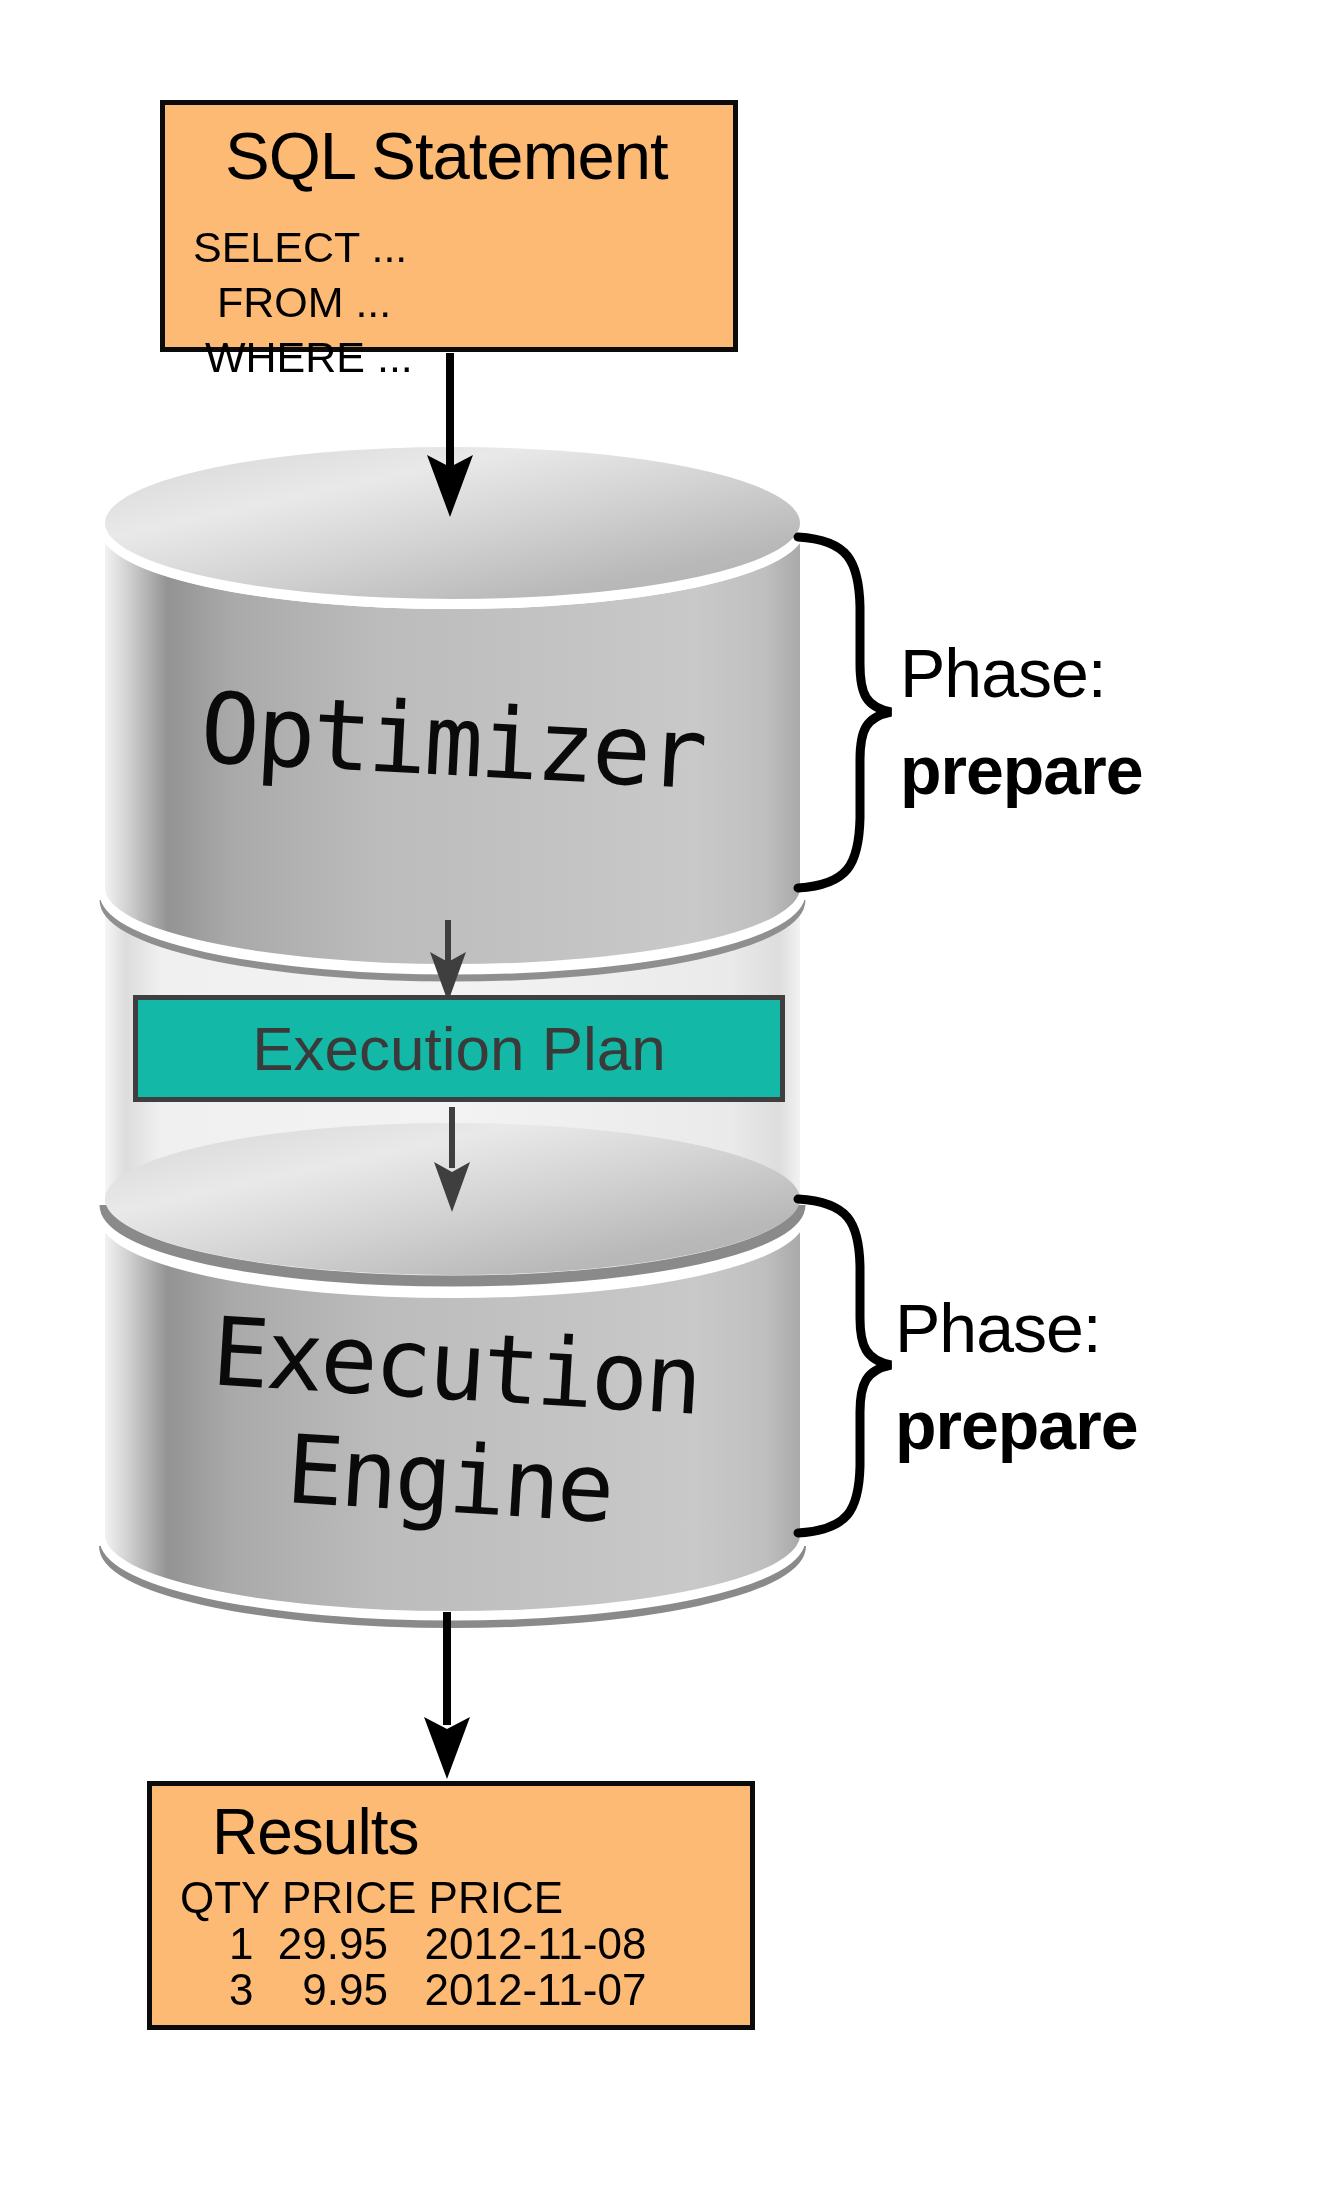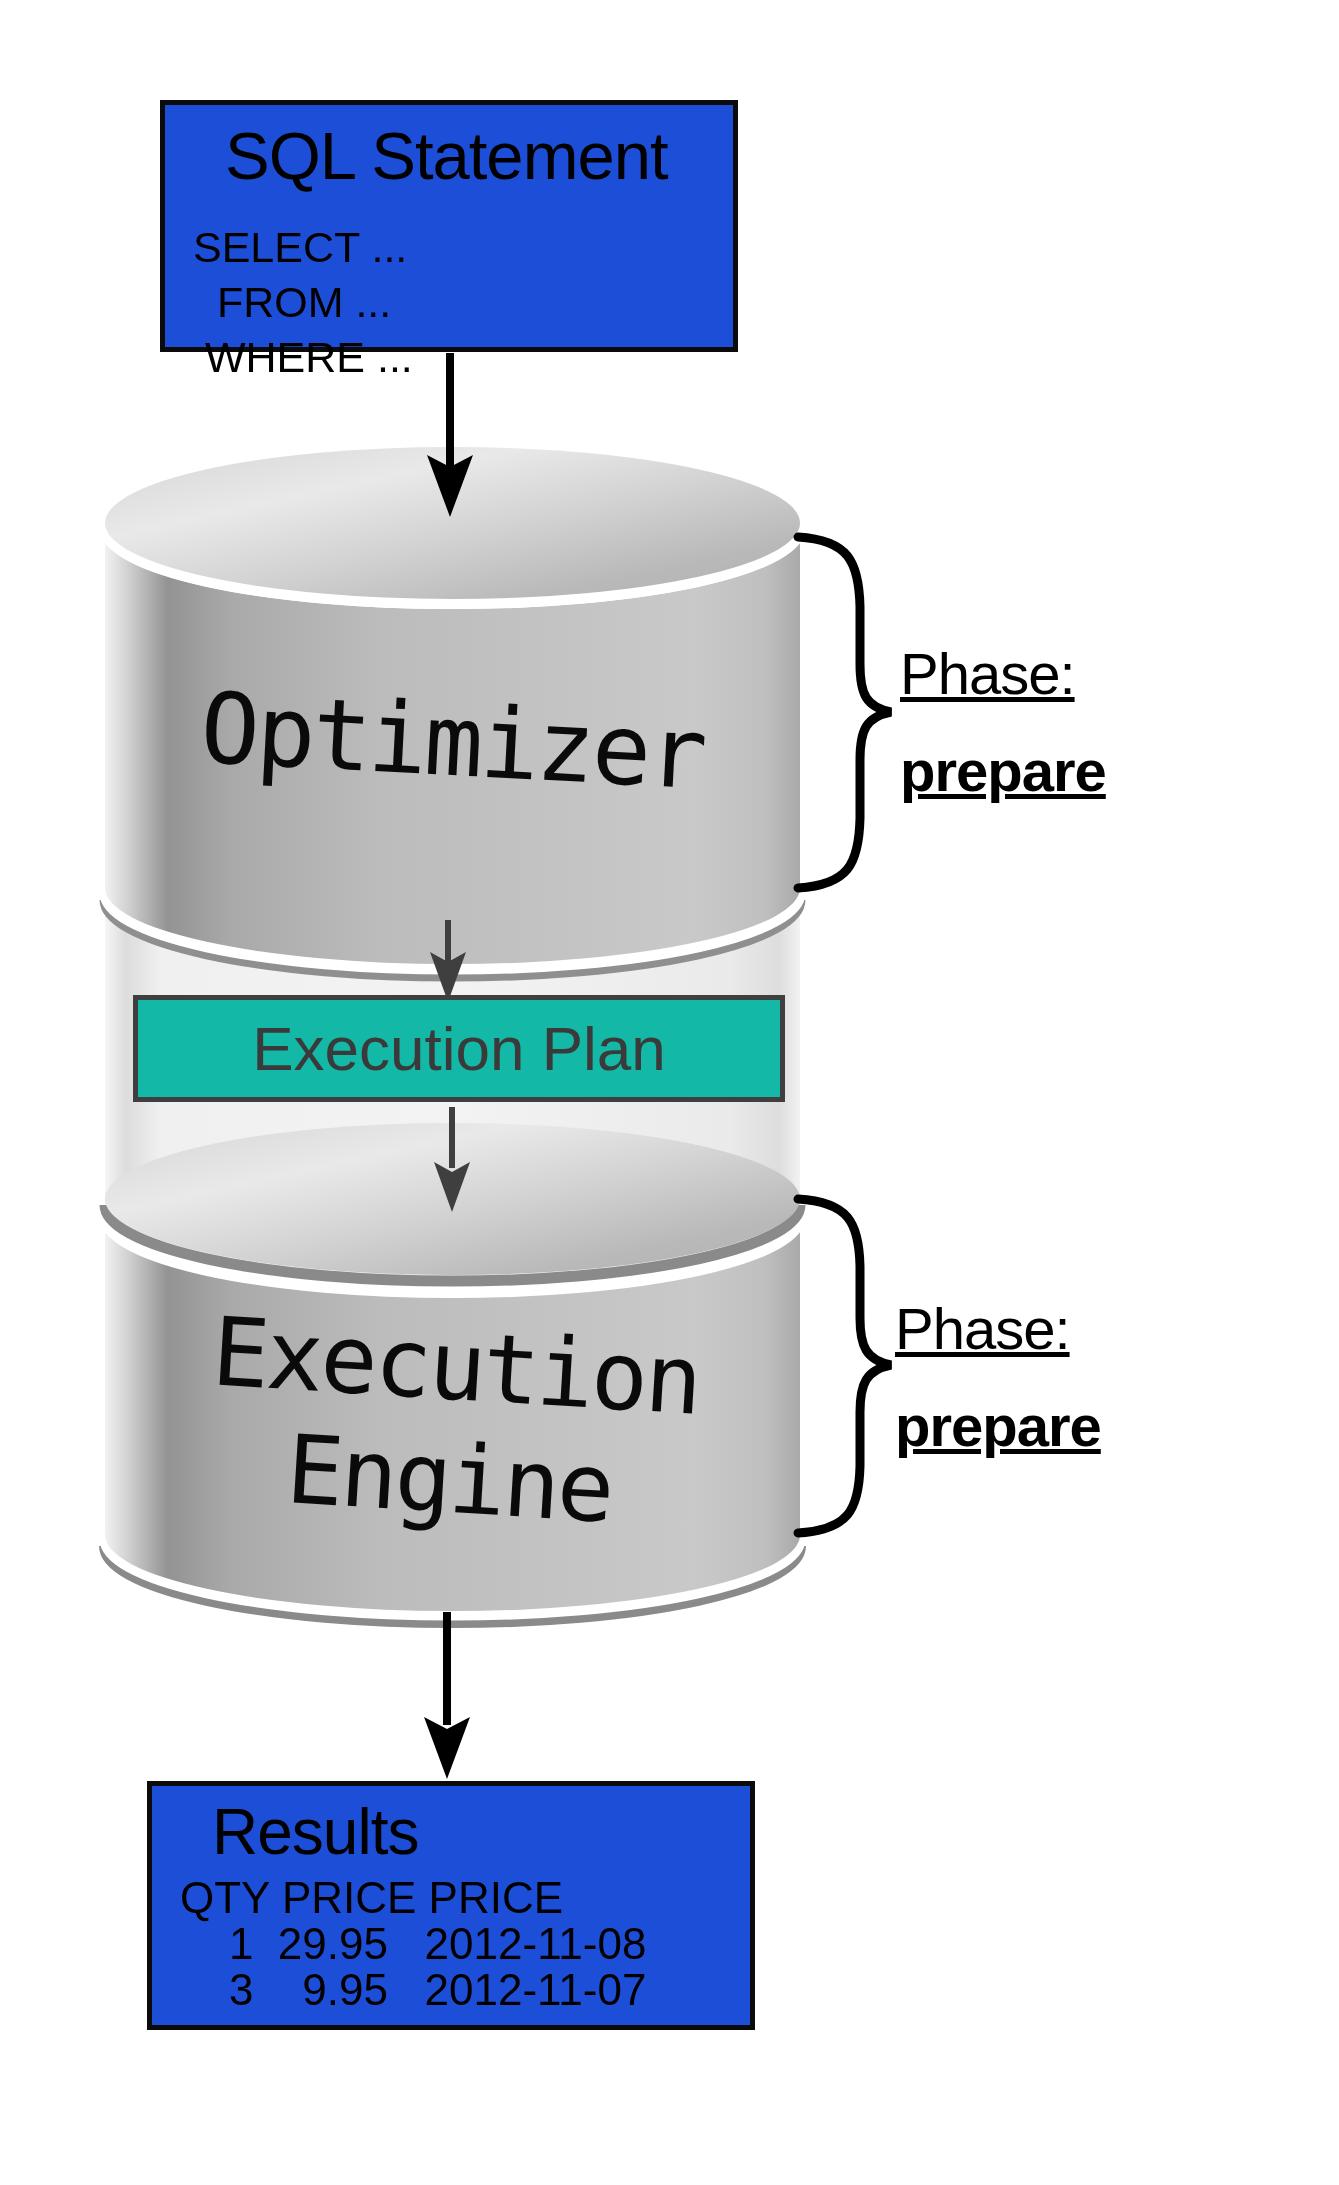--- a/index.html
+++ b/index.html
@@ -3,21 +3,21 @@
 <meta charset="utf-8">
 <style>
   html,body{margin:0;padding:0;background:#ffffff;}
   #canvas{
     position:relative;width:1339px;height:2185px;background:#ffffff;overflow:hidden;
     font-family:"Liberation Sans",sans-serif;color:#000;
   }
   #shapes{position:absolute;left:0;top:0;}
 
   
-  .note-box{position:absolute;background:#1d4ed8;border:5px solid #0b0b0b;box-sizing:border-box;}
+  .note-box{position:absolute;background:#fdba74;border:5px solid #0b0b0b;box-sizing:border-box;}
   #sql-box{left:160px;top:100px;width:578px;height:252px;}
   #results-box{left:147px;top:1781px;width:608px;height:249px;}
   .note-title{padding-left:60px;font-size:67px;line-height:72px;letter-spacing:-1px;}
   #sql-box .note-title{margin-top:15px;}
   #results-box .note-title{margin-top:12px;font-size:64px;line-height:68px;}
   .note-lines{padding-left:28px;white-space:pre;font-size:43px;line-height:55px;}
   #sql-box .note-lines{margin-top:28px;}
   #results-box .note-lines{margin-top:9px;font-size:44px;line-height:46px;}
 
   
@@ -31,21 +31,21 @@
   
   .cyl-label{
     position:absolute;left:105px;width:695px;text-align:center;
     font-family:"DejaVu Sans Mono",monospace;font-weight:bold;font-weight:normal;
     color:#0a0a0a;
   }
   #optimizer-label{top:691px;font-size:98px;line-height:100px;letter-spacing:-3px;transform:rotate(3deg);}
   #engine-label{top:1310px;font-size:95px;line-height:113px;letter-spacing:-3px;transform:rotate(3.5deg);}
 
   
-  .phase{position:absolute;font-size:58px;line-height:97px;letter-spacing:-1px;text-decoration:underline;}
+  .phase{position:absolute;font-size:68px;line-height:97px;letter-spacing:-1px;}
   #phase-prepare{left:900px;top:625px;}
   #phase-execute{left:895px;top:1280px;}
   .phase .bold{font-weight:bold;}
 </style>
 </head>
 <body>
 
 <div id="canvas">
 
   <svg id="shapes" width="1339" height="2185" viewBox="0 0 1339 2185">

